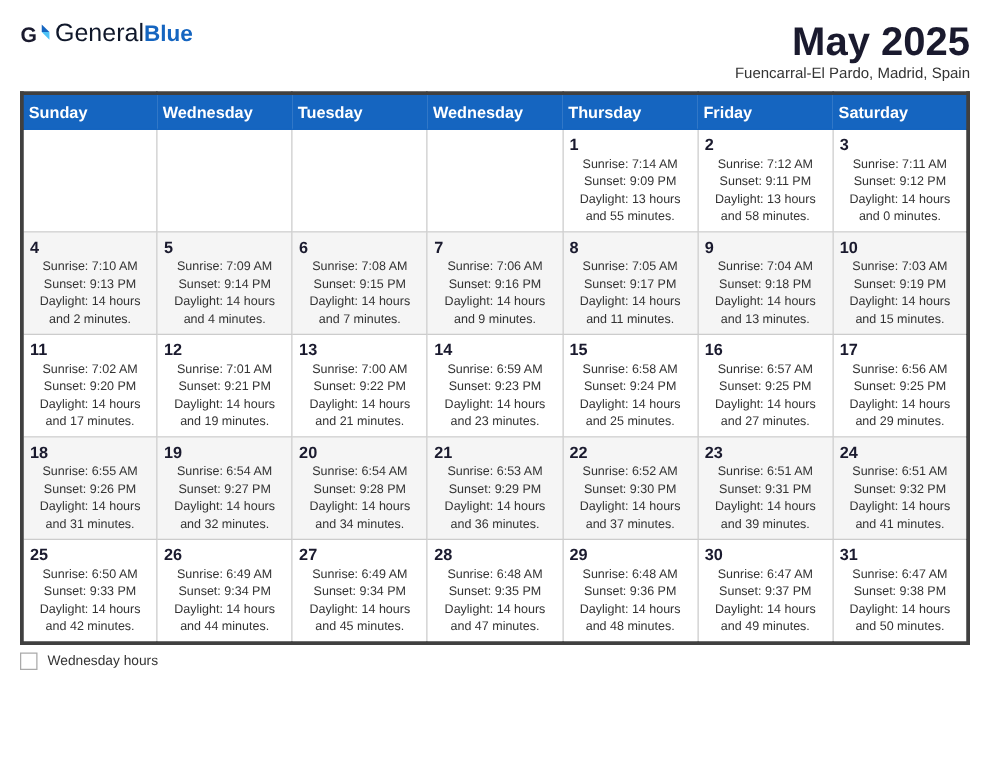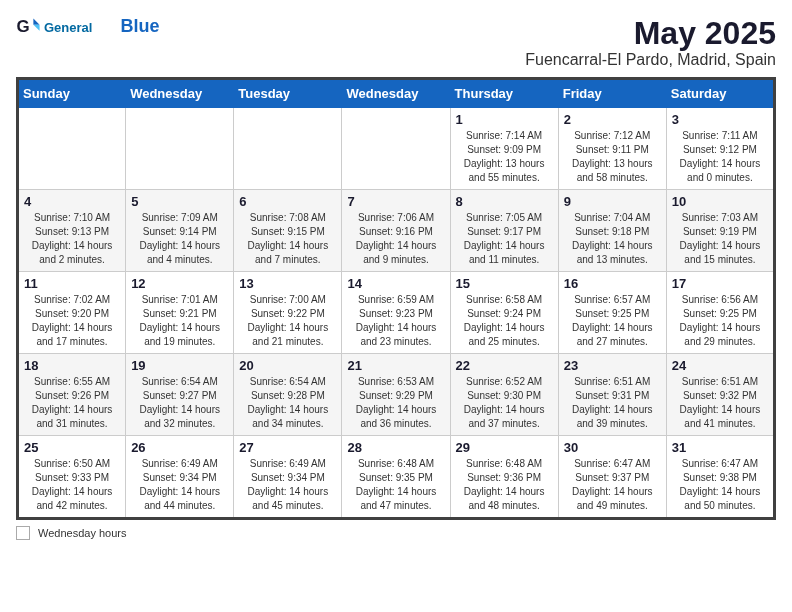--- a/index.html
+++ b/index.html
@@ -15,45 +15,44 @@
       justify-content: space-between;
       align-items: flex-start;
       margin-bottom: 8px;
     }
     .logo {
       display: flex;
       align-items: center;
       gap: 4px;
     }
     .logo-text-general {
-      font-size: 13px;
-      font-weight: bold;
-      color: #0369a1;
+      font-size: 20px;
+      font-weight: normal;
+      color: #0f172a;
     }
     .logo-text-blue {
       font-size: 18px;
       font-weight: bold;
       color: #1565c0;
-      padding-left: 28px;
     }
     .logo-icon {
       width: 24px;
       height: 20px;
     }
     .title-area {
       text-align: right;
     }
     .main-title {
       font-size: 32px;
       font-weight: bold;
       color: #1a1a2e;
       line-height: 1.1;
     }
     .subtitle {
-      font-size: 16px;
+      font-size: 12px;
       color: #333;
     }
     .calendar-table {
       width: 100%;
       border-collapse: collapse;
       border: 3px solid #404040;
     }
     .calendar-table th {
       background-color: #1565c0;
       color: #fff;

